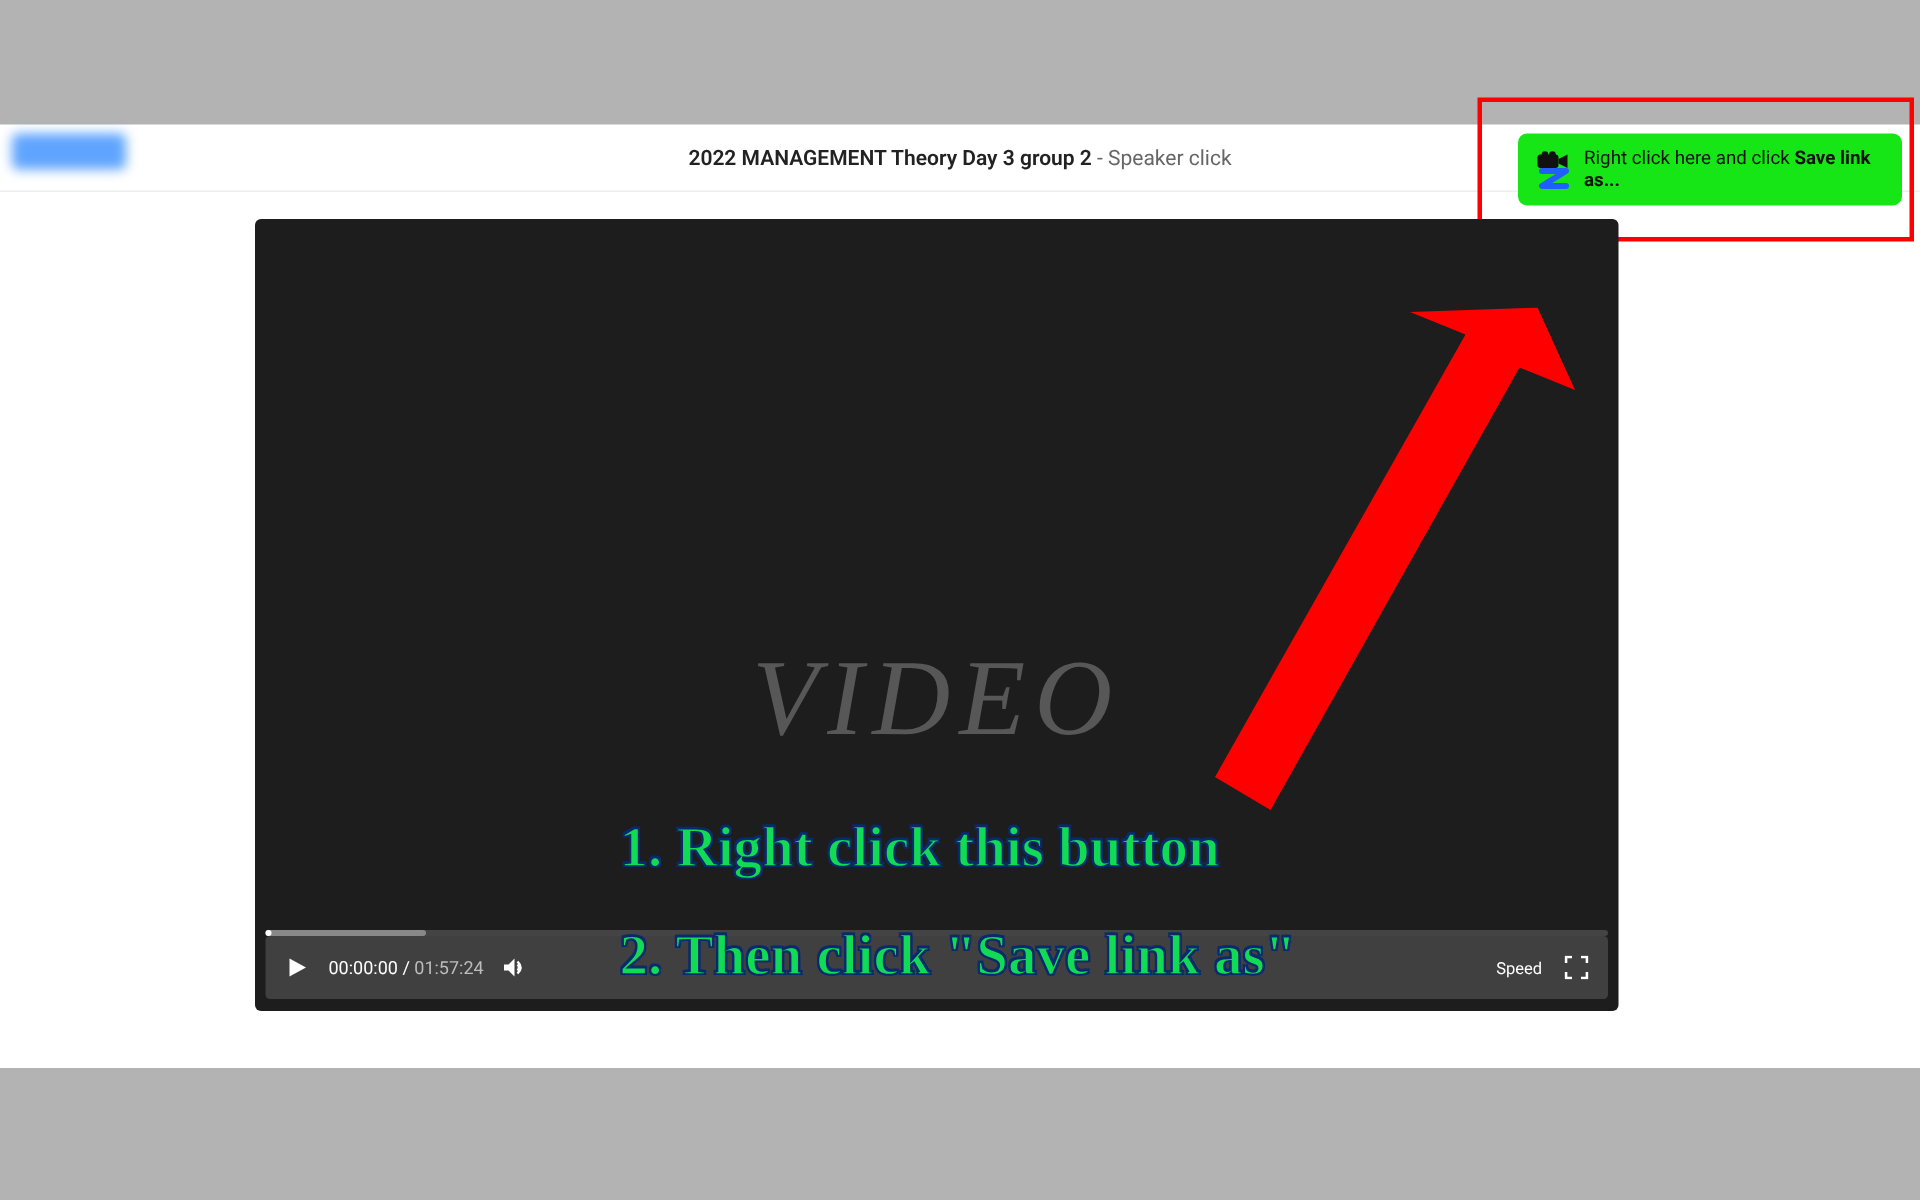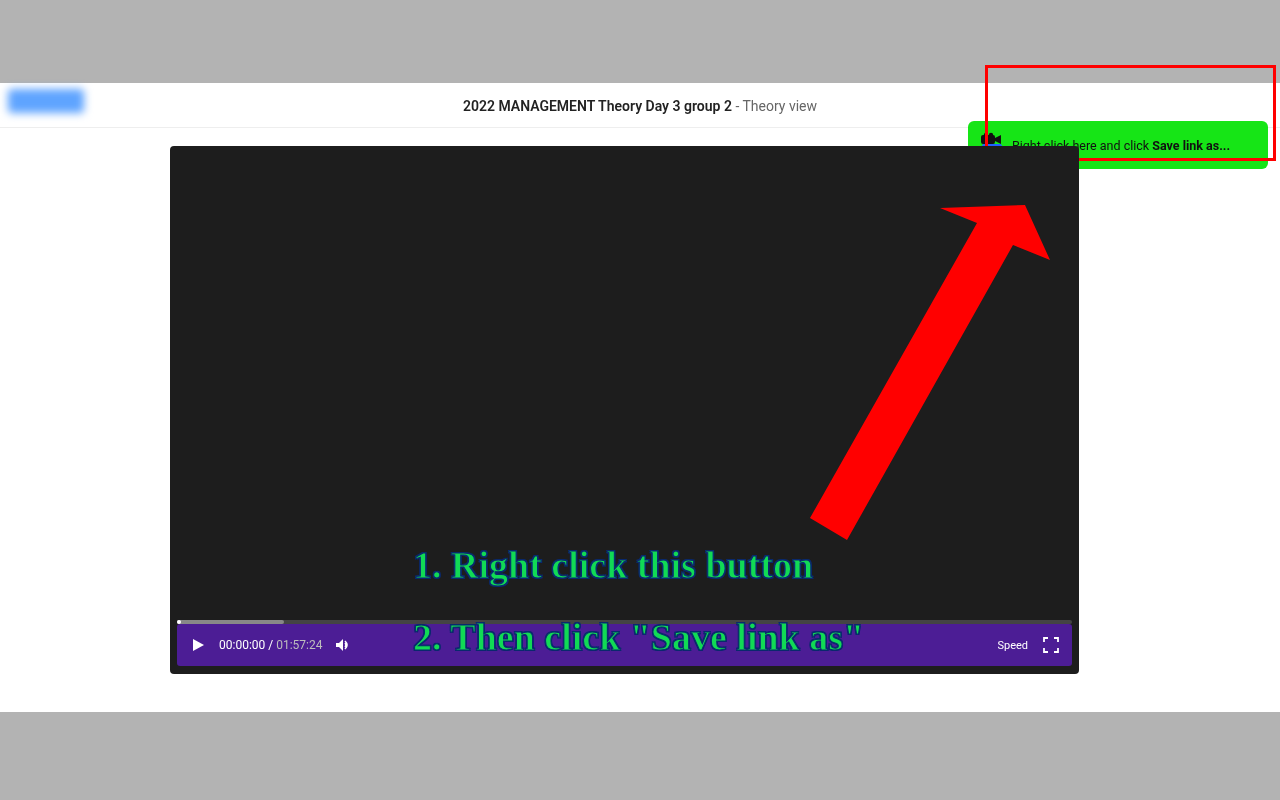--- a/index.html
+++ b/index.html
@@ -44,32 +44,31 @@
   }
   .title .strong { font-weight: 600; color: #222; margin-top: 40px; }
   .title .thin { font-weight: 400; color: #666; }
 
   
   .dl-btn {
     position: absolute;
     right: 12px;
     top: 6px;
     height: 48px;
-    width: 300px;
+    width: 256px;
     background: #16e516;
     border-radius: 6px;
     display: flex;
     align-items: center;
     justify-content: flex-start;
     gap: 6px;
     padding: 0 10px;
     font-size: 12.5px;
     color: #111;
     cursor: pointer;
-    margin-top: 32px;
   }
   .dl-btn .dl-icon {
     width: 28px; height: 28px;
     position: relative;
     flex: 0 0 auto;
   }
   .dl-btn .dl-icon svg { width: 28px; height: 28px; display:block; }
   .dl-btn .txt .bold { font-weight: 700; }
 
   
@@ -137,21 +136,21 @@
     height: 335px;
     pointer-events: none;
   }
   .arrow svg { width: 100%; height: 100%; display:block; }
 
   
   .controls {
     position: absolute;
     left: 7px; right: 7px; bottom: 8px;
     height: 42px;
-    background: #4c1d95;
+    background: #404040;
     border-radius: 3px;
     display: flex;
     align-items: center;
     color: #fff;
     font-size: 12px;
     padding: 0 8px;
   }
   .progress {
     position: absolute;
     left: 7px; right: 7px;
@@ -172,21 +171,21 @@
 
 </style>
 </head>
 <body>
 
 <div class="page">
 
   <div class="header">
     <div class="logo"></div>
     <div class="title">
-      <span class="strong">2022 MANAGEMENT Theory Day 3 group 2</span><span class="thin"> - </span><span class="thin">Theory view</span>
+      <span class="strong">2022 MANAGEMENT Theory Day 3 group 2</span><span class="thin"> - </span><span class="thin">Speaker click</span>
     </div>
   </div>
 
   <div class="dl-btn">
     <span class="dl-icon">
       <svg viewBox="0 0 28 28">
 
         <rect x="3" y="4" width="14" height="9" rx="2" fill="#111"></rect>
         <polygon points="17,7 23,4 23,13 17,10" fill="#111"></polygon>
         <circle cx="8" cy="4" r="2.2" fill="#111"></circle>
@@ -196,20 +195,21 @@
       </svg>
     </span>
     <span class="txt">
       <span>Right click here and click </span><span class="bold">Save link as...</span>
     </span>
   </div>
 
   <div class="callout"></div>
 
   <div class="video">
+    <div class="video-watermark">VIDEO</div>
 
     <div class="progress">
       <div class="buf"></div>
       <div class="pos"></div>
     </div>
 
     <div class="controls">
       <div class="ctl-btn">
         <svg viewBox="0 0 16 16">
             <polygon points="3,2 14,8 3,14"></polygon>

